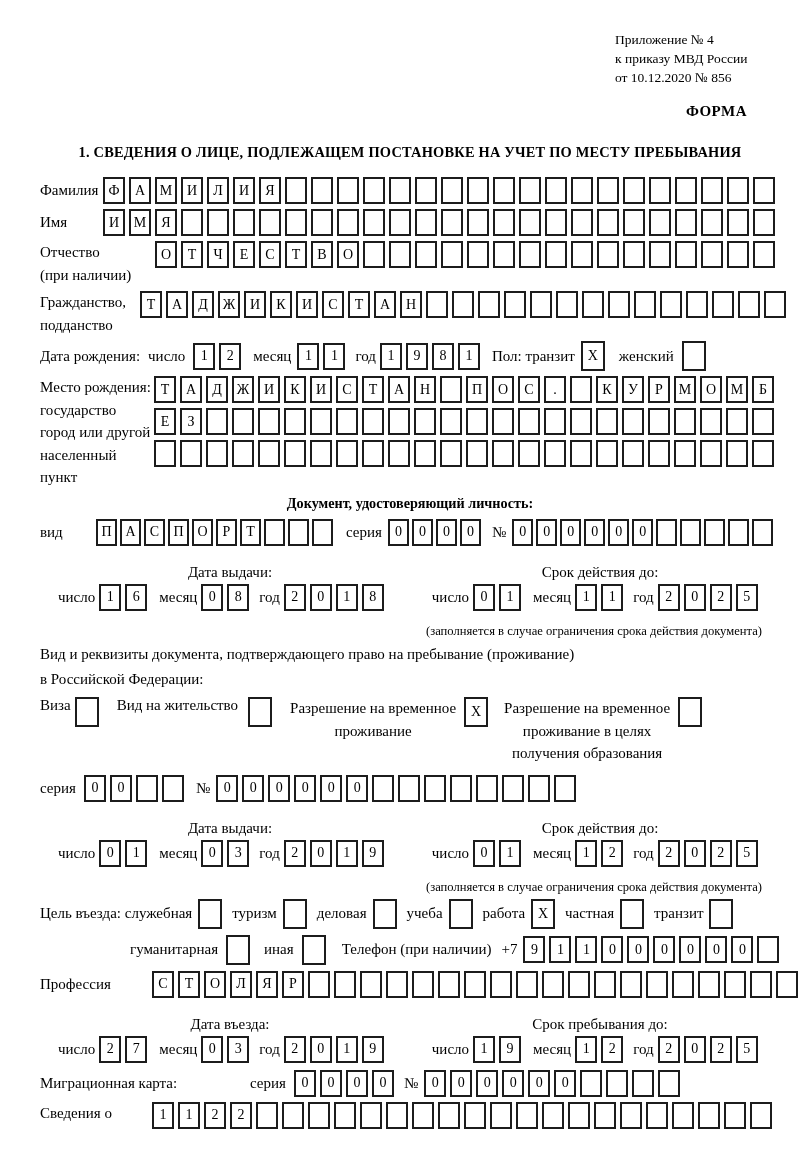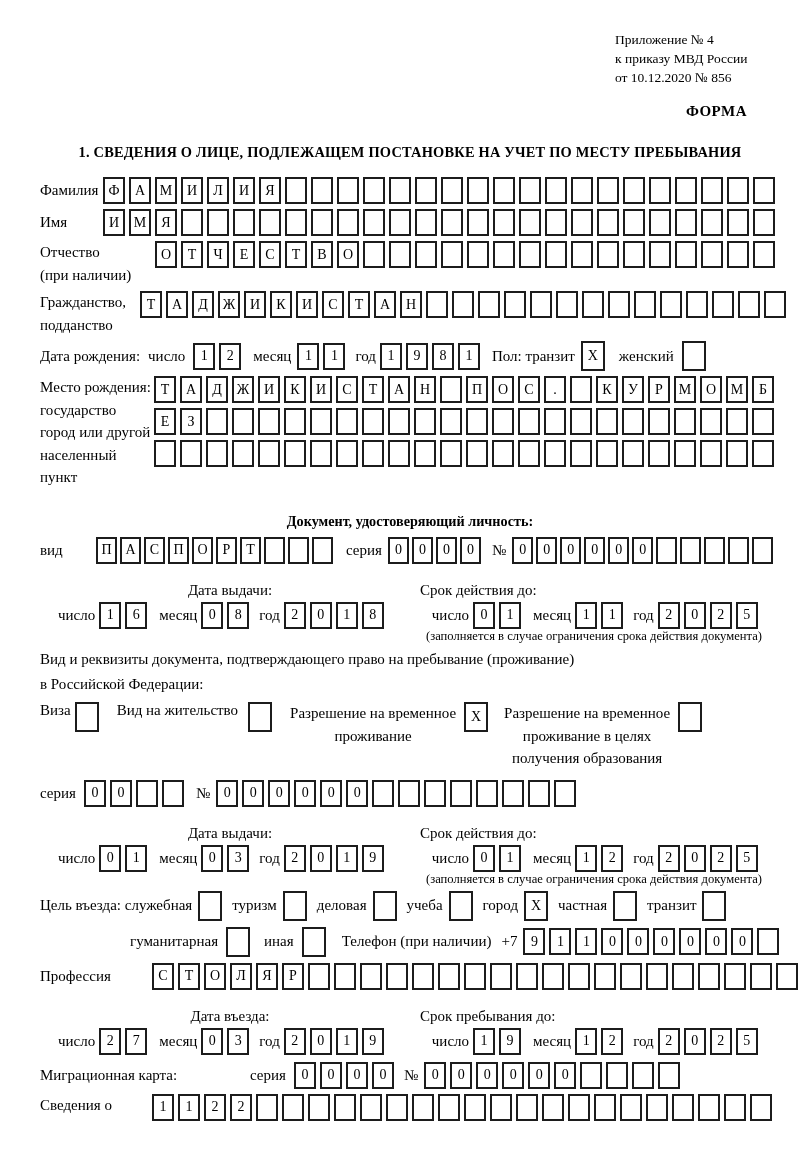--- a/index.html
+++ b/index.html
@@ -31,28 +31,28 @@
   }
   .tight .cell { width:17px; margin-right:3px; }
   .cb .cell { width:20px; height:26px; }
   .ml6{margin-left:6px;} .ml8{margin-left:8px;} .ml10{margin-left:10px;} .ml12{margin-left:12px;} .ml14{margin-left:14px;}
   .mr4{margin-right:4px;} .mr6{margin-right:6px;} .mr8{margin-right:8px;} .mr10{margin-right:10px;}
 
   .twoline { line-height:1.5; }
   .stack { display:flex; flex-direction:column; }
   .stack .cells { margin-bottom:5px; }
 
-  .dochead { text-align:center; font-weight:bold; font-size:14.2px; margin:24px 0 7px 0; }
+  .dochead { text-align:center; font-weight:bold; font-size:14.2px; margin:6px 0 7px 0; }
 
   .pair-heads { display:flex; margin-top:18px; }
   .ph1 { width:380px; text-align:center; }
-  .ph2 { flex:1; }
+  .ph2 { flex:1; text-align:center; }
   .pair-row { display:flex; align-items:center; margin-top:3px; }
   .dgroup { display:flex; align-items:center; flex:none; }
-  .note { text-align:right; font-size:12.6px; padding-right:18px; margin-top:0; margin-bottom:4px; }
+  .note { text-align:right; font-size:12.6px; padding-right:18px; margin-top:13px; margin-bottom:4px; }
 
   .plain { line-height:1.55; margin-bottom:2px; }
   .optrow { display:flex; align-items:flex-start; margin-top:6px; margin-bottom:10px; }
   .opt { display:flex; align-items:flex-start; flex:none; }
   .opttxt { text-align:center; line-height:1.5; }
 
   .purpose-row { display:flex; align-items:center; margin-bottom:6px; }
   .legal { display:flex; align-items:flex-start; margin-top:2px; }
   .legal-lbl { width:112px; flex:none; line-height:1.53; }
 </style>
@@ -524,21 +524,21 @@
         <span class="cell"></span>
       </span>
     <span class="lbl ml6 mr6">деловая</span>
     <span class="cells cb">
         <span class="cell"></span>
       </span>
     <span class="lbl ml6 mr6">учеба</span>
     <span class="cells cb">
         <span class="cell"></span>
       </span>
-    <span class="lbl ml6 mr6">город</span>
+    <span class="lbl ml6 mr6">работа</span>
     <span class="cells cb">
         <span class="cell">X</span>
       </span>
     <span class="lbl ml6 mr6">частная</span>
     <span class="cells cb">
         <span class="cell"></span>
       </span>
     <span class="lbl ml6 mr6">транзит</span>
     <span class="cells cb">
         <span class="cell"></span>

